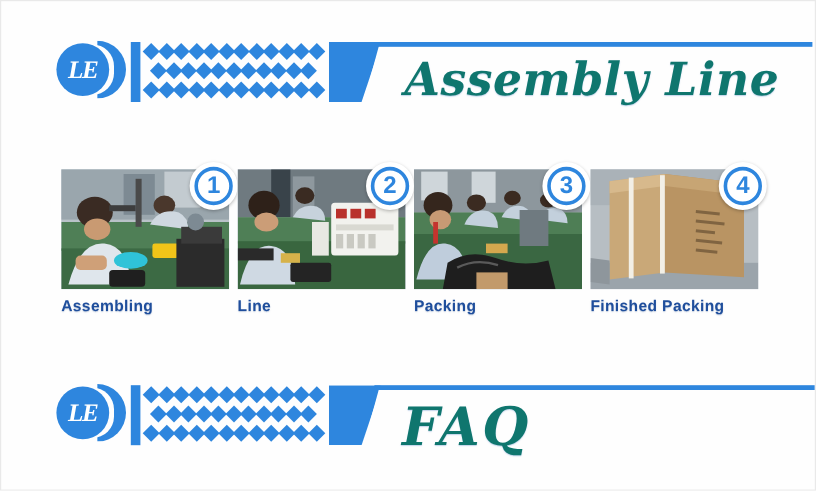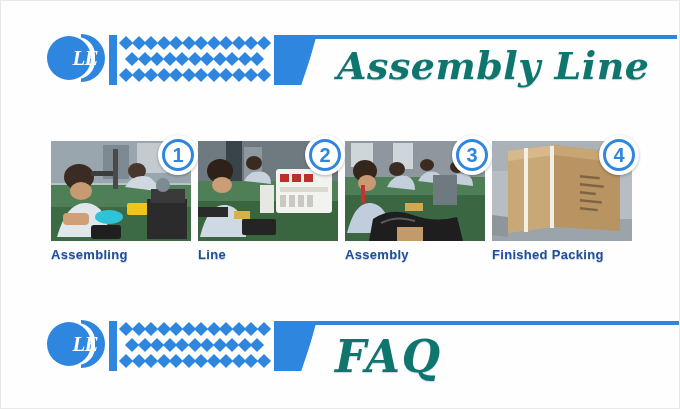--- a/index.html
+++ b/index.html
@@ -43,21 +43,21 @@
     position: absolute;
     left: 0;
     top: 2px;
     width: 44px;
     height: 44px;
     border-radius: 50%;
     background: #2e86de;
   }
   .logo-text {
     position: absolute;
-    left: 16px;
+    left: 0;
     top: 2px;
     width: 44px;
     height: 44px;
     line-height: 44px;
     text-align: center;
     color: #ffffff;
     font-family: "Liberation Serif", serif;
     font-style: italic;
     font-weight: bold;
     font-size: 21px;
@@ -402,21 +402,21 @@
           <path d="M28 78 q18 -12 40 -4 q22 8 44 2 l6 24 l-94 0 z" fill="#1e1e1e"></path>
           <path d="M36 82 q16 -8 34 -2" stroke="#5a5a5a" stroke-width="2" fill="none"></path>
           <rect x="52" y="86" width="26" height="14" fill="#c29a6b"></rect>
           <rect x="60" y="62" width="18" height="8" fill="#d4a84e"></rect>
         </svg>
       </div>
       <div class="badge">
         <div class="badge-ring"></div>
         <div class="badge-num">3</div>
       </div>
-      <div class="caption">Assembly</div>
+      <div class="caption">Packing</div>
     </div>
 
     <div class="step">
       <div class="photo">
         <svg width="140" height="100" viewBox="0 0 140 100">
           <rect x="0" y="0" width="140" height="100" fill="#b7bec3"></rect>
           <rect x="0" y="0" width="140" height="30" fill="#aab2b8"></rect>
           <rect x="0" y="78" width="140" height="22" fill="#9ba4ab"></rect>
           <path d="M16 10 L62 4 L62 86 L16 92 Z" fill="#c9a878"></path>
           <path d="M62 4 L128 12 L128 90 L62 86 Z" fill="#b99463"></path>

